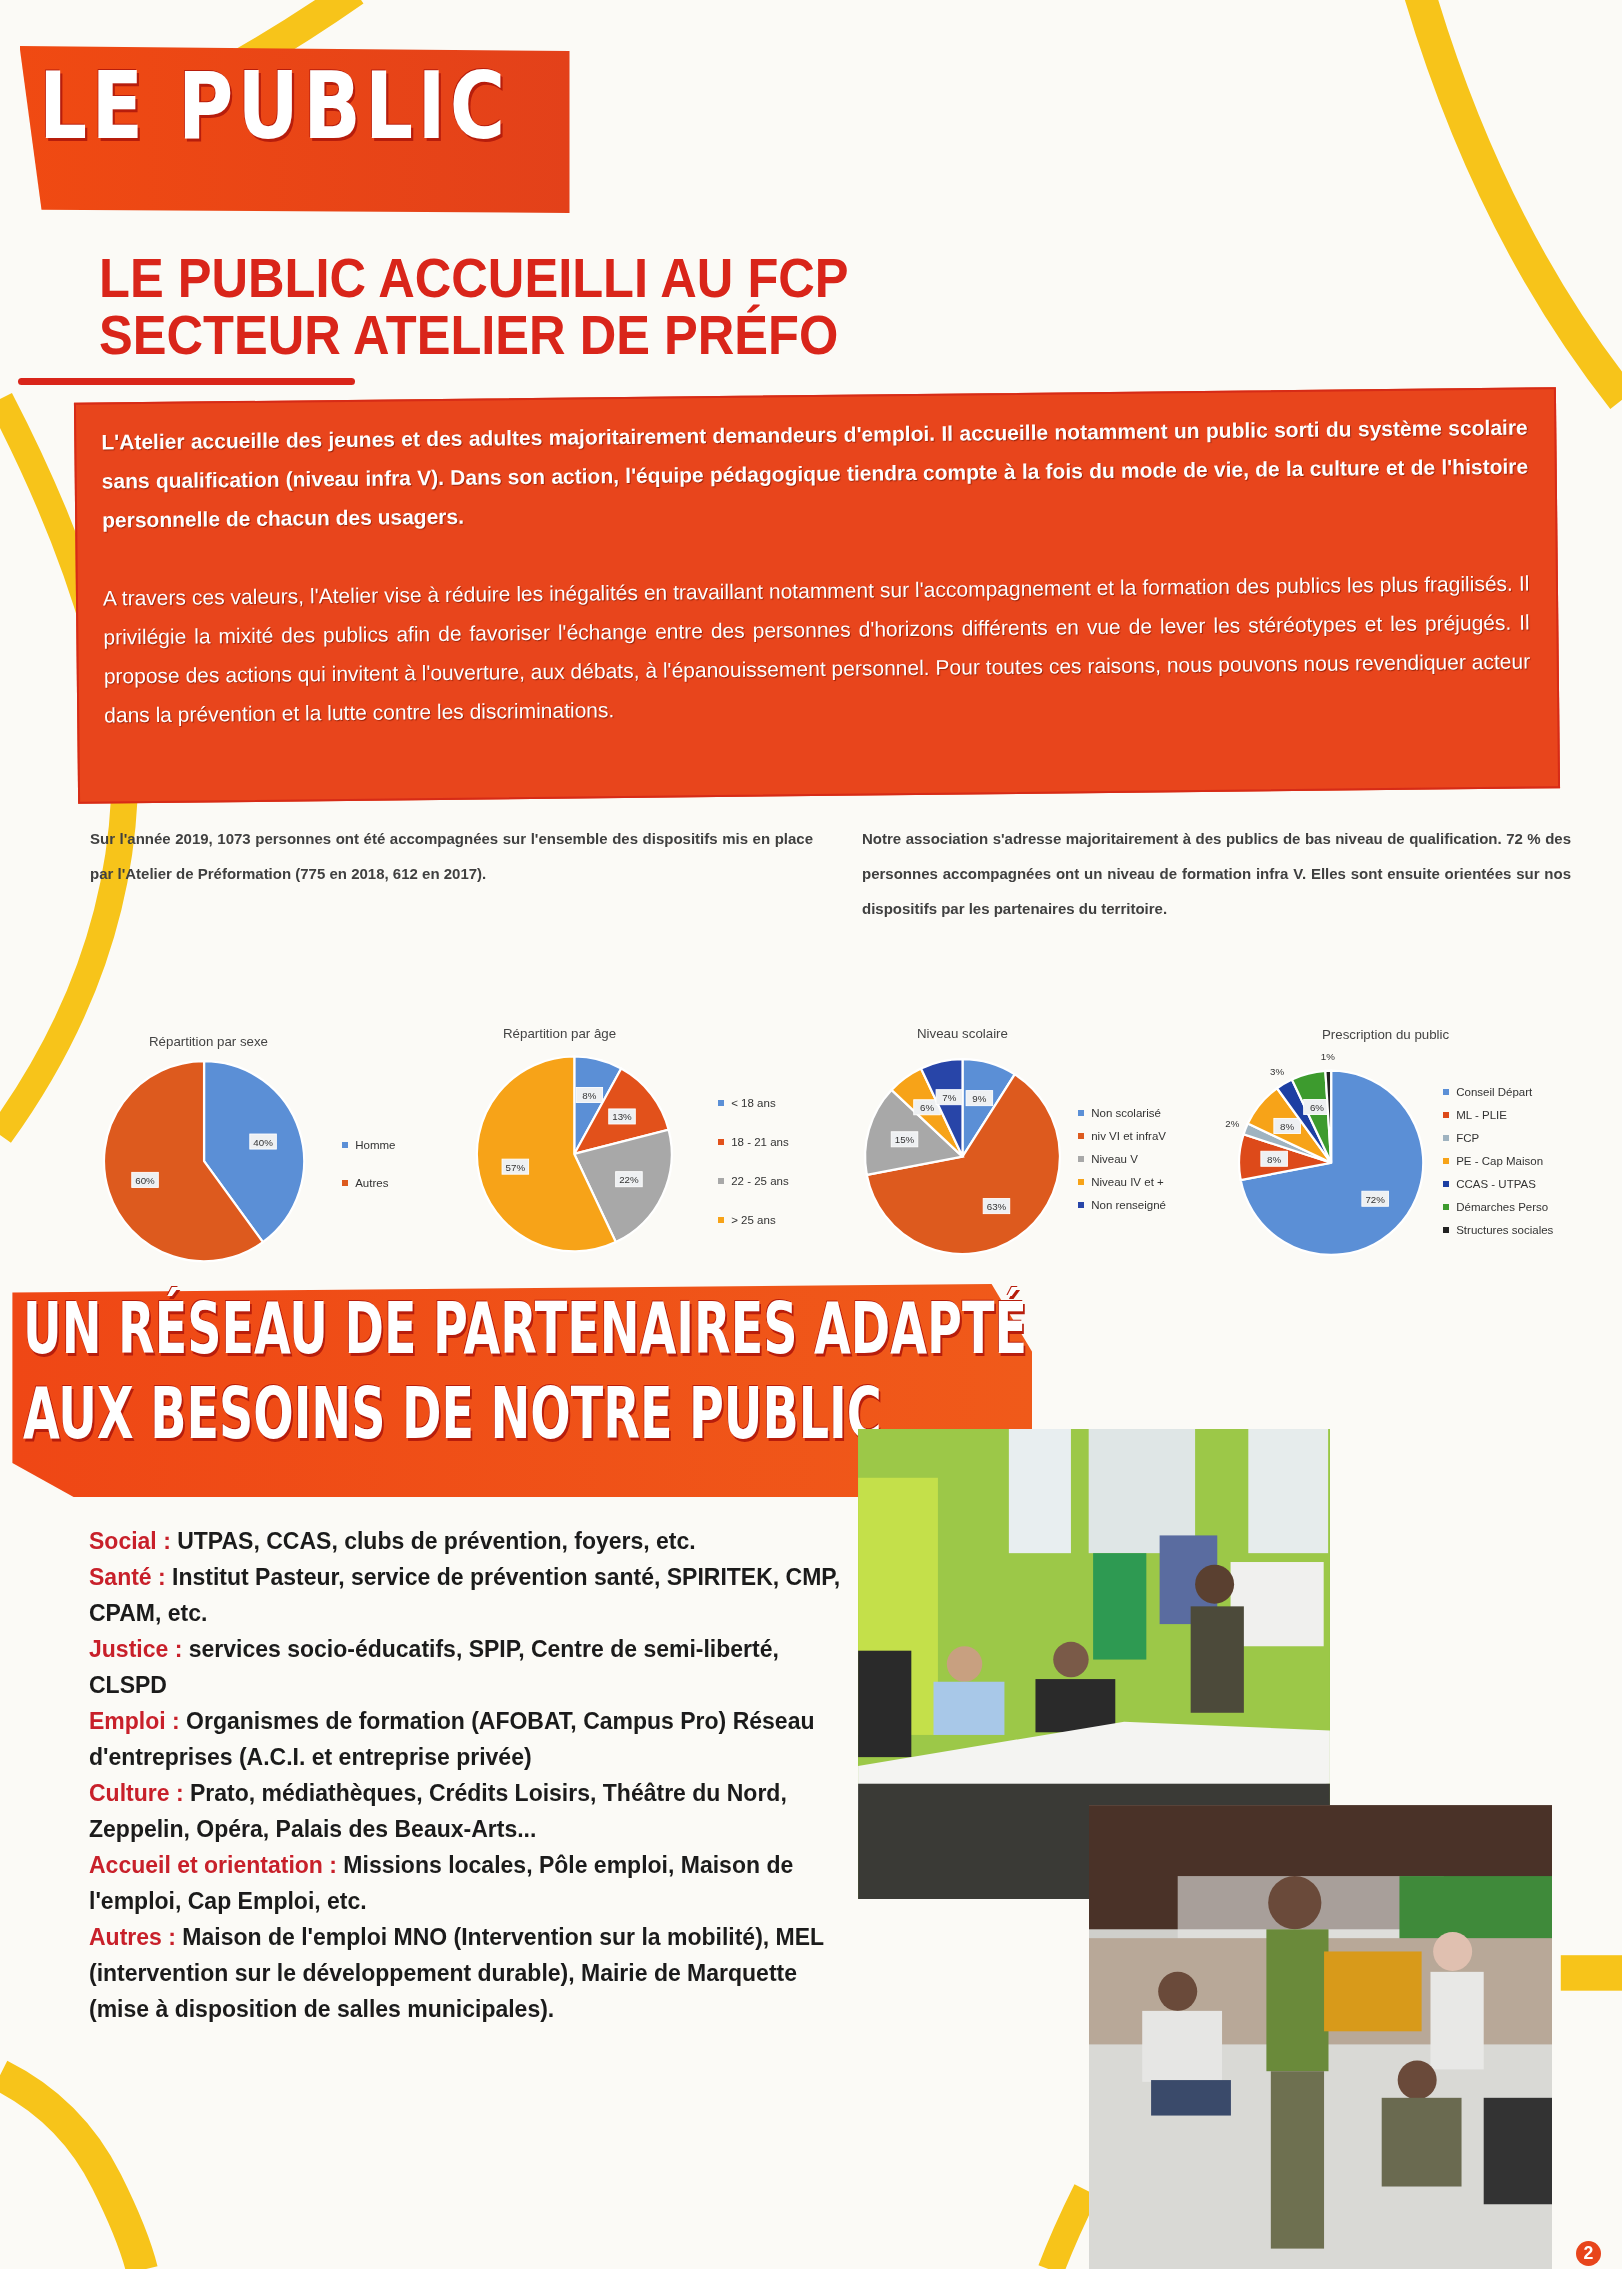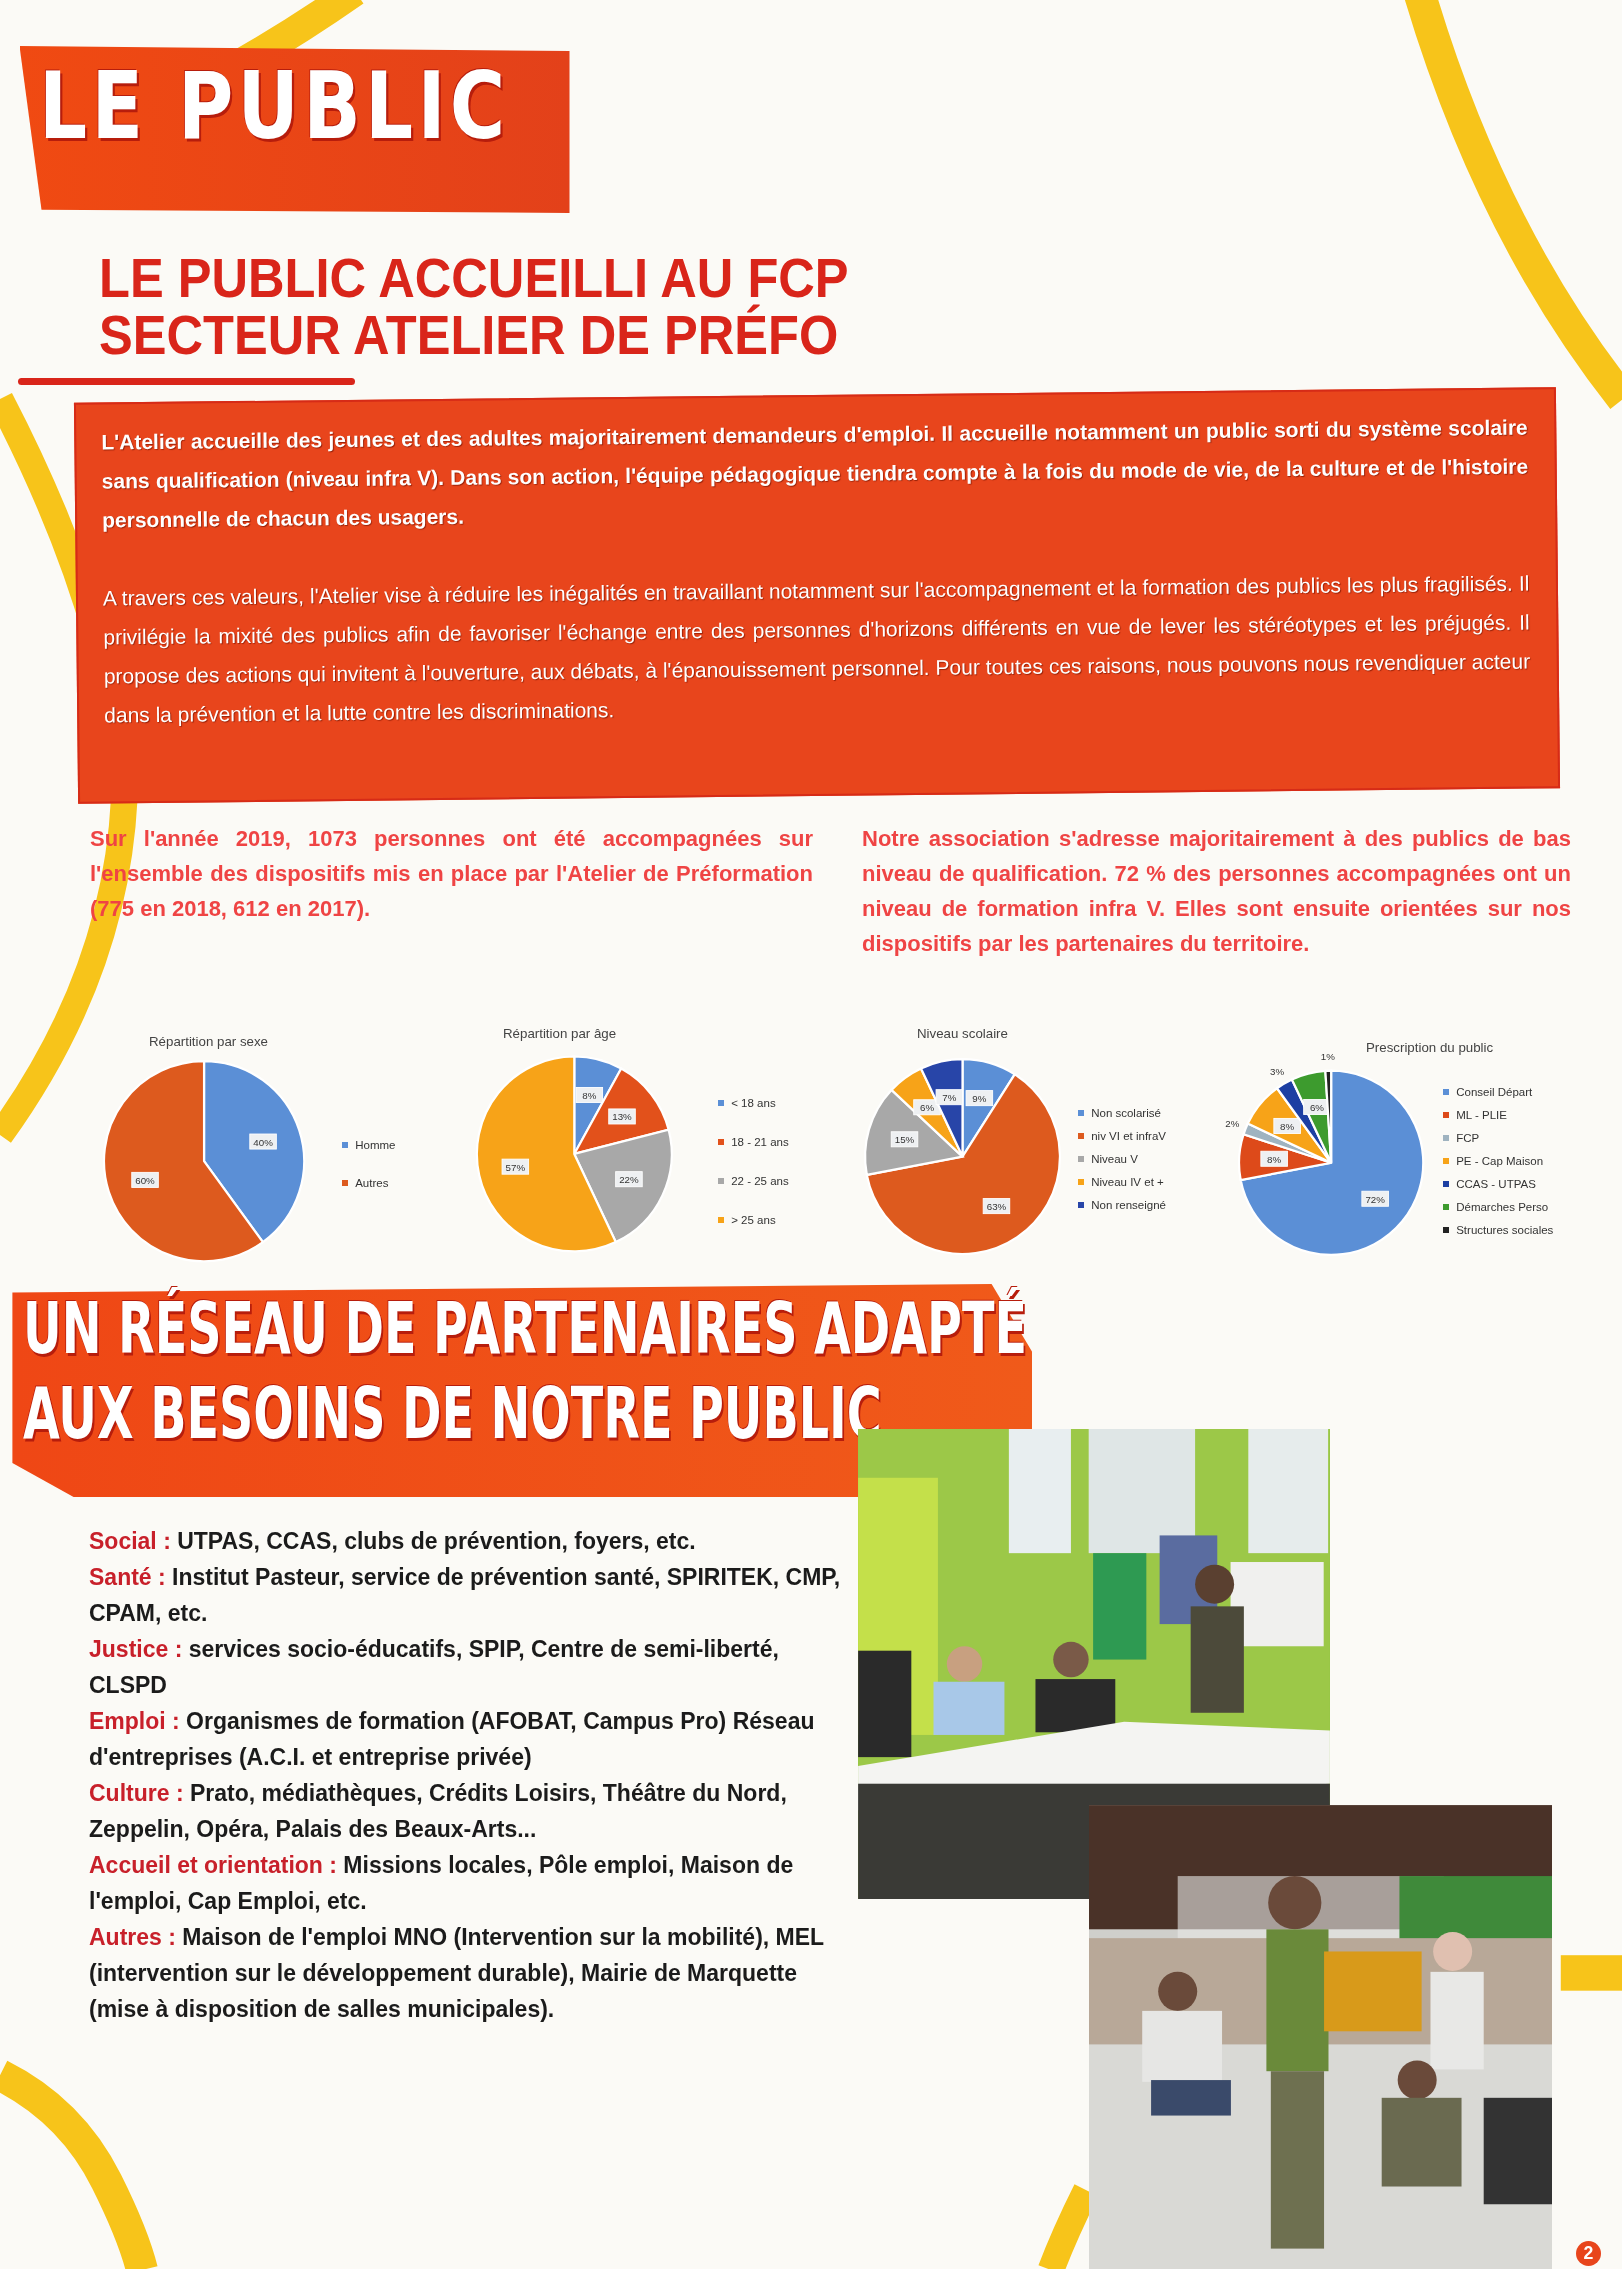--- a/index.html
+++ b/index.html
@@ -46,21 +46,21 @@
     color: #fff;
   }
   .intro-box p {
     font-size: 21px; line-height: 39px; text-align: justify;
     text-shadow: 0.9px 0.9px 0.9px rgba(120,20,0,0.7);
   }
   .intro-box p.bold { font-weight: bold; margin-bottom: 39px; }
 
   .stat-left, .stat-right {
     position: absolute; top: 821px; font-weight: bold;
-    font-size: 22px; line-height: 35px; text-align: justify; color: #ef4444;
+    font-size: 15px; line-height: 35px; text-align: justify; color: #404040;
   }
   .stat-left { left: 90px; width: 723px; }
   .stat-right { left: 862px; width: 709px; }
 
   .chart { position: absolute; }
   .chart-title { position: absolute; font-size: 13.3px; color: #444; white-space: nowrap; }
   .legend { position: absolute; font-size: 11.5px; color: #333; }
   .legend-item { display: flex; align-items: center; height: 0; white-space: nowrap; }
   .legend-swatch { width: 6.2px; height: 6.2px; margin-right: 7px; display: inline-block; }
   .chart svg text { font-family: "Liberation Sans", sans-serif; }
@@ -238,21 +238,21 @@
           <span class="legend-swatch" style="background: rgb(247, 163, 24);"></span>
           <span>Niveau IV et +</span>
         </div>
         <div class="legend-item" style="position: absolute; top: 184px; left: 0px;">
           <span class="legend-swatch" style="background: rgb(40, 69, 168);"></span>
           <span>Non renseigné</span>
         </div>
       </div>
     </div>
     <div class="chart" style="left: 1216px; top: 1021px; width: 372px; height: 257px;">
-      <div class="chart-title" style="left: 106px; top: 19px; margin-left: 44px;">Prescription du public</div>
+      <div class="chart-title" style="left: 106px; top: 6px;">Prescription du public</div>
       <svg width="372" height="257" style="position: absolute; left: 0px; top: 0px;" viewBox="0 0 420 290">
         <path d="M130,160 L130,56 A104,104 0 1 1 27.842125924216376,179.48765671691535 Z" fill="#5b8fd6" stroke="#ffffff" stroke-width="2.5"></path>
         <g>
           <rect x="164.68269389418288" y="192.10109885899553" width="30" height="17" fill="#eef0f2" stroke="#ffffff"></rect>
           <text x="179.68269389418288" y="205.10109885899553" text-anchor="middle" font-size="11" fill="#333">72%</text>
         </g>
         <path d="M130,160 L27.842125924216376,179.48765671691535 A104,104 0 0 1 31.09012230530402,127.86223258500547 Z" fill="#dd4a1a" stroke="#ffffff" stroke-width="2.5"></path>
         <g>
           <rect x="50.64723655094505" y="146.95126730074986" width="30" height="17" fill="#eef0f2" stroke="#ffffff"></rect>
           <text x="65.64723655094505" y="159.95126730074986" text-anchor="middle" font-size="11" fill="#333">8%</text>

